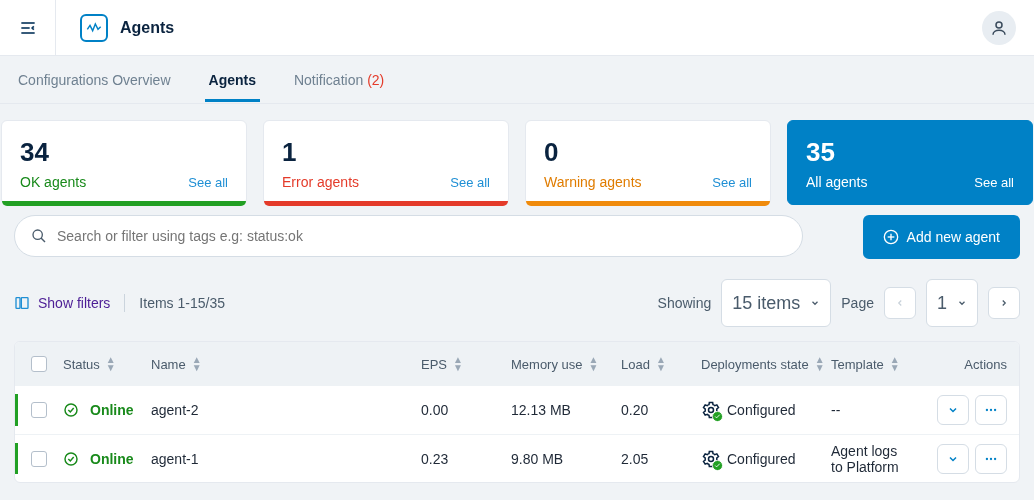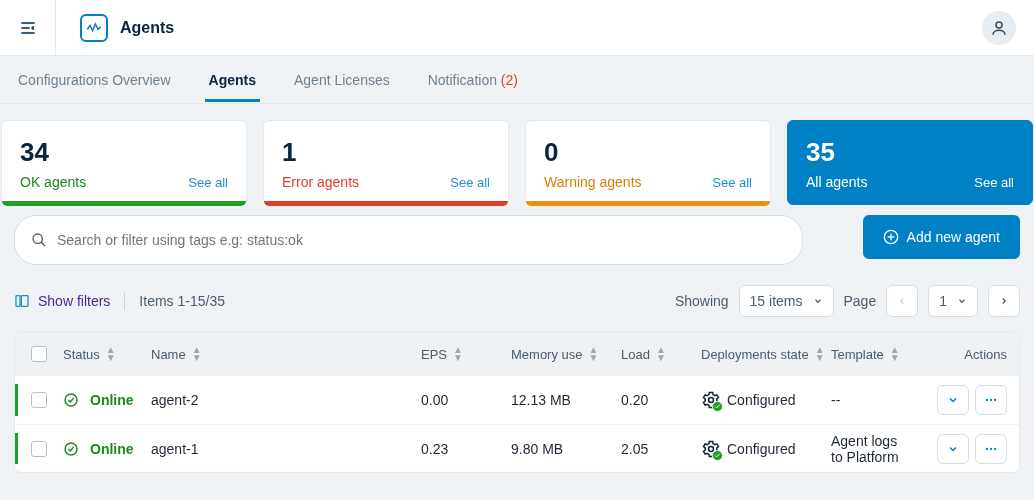--- a/index.html
+++ b/index.html
@@ -27,29 +27,29 @@
   .card.err .label { color: #e43b2a; }
   .card.warn .label { color: #e07c00; }
   .card.ok::after, .card.err::after, .card.warn::after { content:""; position:absolute; left:0; right:0; bottom:-2px; height:5px; border-radius: 0 0 6px 6px; }
   .card.ok::after { background:#22a024; }
   .card.err::after { background:#e43b2a; }
   .card.warn::after { background:#f08b0c; }
   .card.all { background:#0081c6; border-color:#0081c6; color:#fff; }
   .card.all .value, .card.all .label, .card.all .seeall { color:#fff; }
 
   .searchrow { display: flex; gap: 16px; padding: 0 14px 20px; }
-  .searchbox { flex: 1; background: #fff; border: 1px solid #d5dde5; border-radius: 22px; height: 50px; display: flex; align-items: center; padding: 0 16px; gap: 10px; }
+  .searchbox { flex: 1; background: #fff; border: 1px solid #d5dde5; border-radius: 22px; height: 42px; display: flex; align-items: center; padding: 0 16px; gap: 10px; }
   .searchbox input { border:none; outline:none; flex:1; font-size: 14px; color:#6f8191; background: transparent; }
   .addbtn { background:#0081c6; color:#fff; border-radius: 6px; height: 44px; padding: 0 20px; display:flex; align-items:center; gap:8px; font-size:14px; font-weight:500; cursor:pointer;margin-left:44px; }
 
   .controls { display:flex; align-items:center; padding: 0 14px 14px; font-size: 14px; color:#4a5b6b; }
   .showfilters { color:#4c1d95; display:flex; align-items:center; gap:8px; cursor:pointer; }
   .ctrlsep { width:1px; height:18px; background:#cbd4dd; margin: 0 14px; }
   .rightctrls { margin-left:auto; display:flex; align-items:center; gap:10px; }
-  .select { background:#fff; border:1px solid #d5dde5; border-radius:6px; height:32px; padding:0 10px; display:flex; align-items:center; gap:10px; cursor:pointer; font-size:14px; }
+  .select { background:#fff; border:1px solid #d5dde5; border-radius:6px; height:48px; padding:0 10px; display:flex; align-items:center; gap:10px; cursor:pointer; font-size:18px; }
   .navsq { width:32px; height:32px; background:#fff; border:1px solid #d5dde5; border-radius:6px; display:flex; align-items:center; justify-content:center; cursor:pointer; color:#4a5b6b; }
   .navsq.disabled { color:#c9d2da; cursor:default; }
 
   .table { margin: 0 14px; background:#fff; border:1px solid #e5e9ef; border-radius:6px; overflow:hidden; }
   .thead { background:#eef2f5; display:flex; align-items:center; height:44px; font-size:13px; color:#4a5b6b; padding-right:12px; }
   .trow { display:flex; align-items:center; height:48px; font-size:14px; position:relative; padding-right:12px; }
   .trow::before { content:""; position:absolute; left:0; top:8px; bottom:8px; width:3px; background:#22a024; }
   .trow + .trow { border-top:1px solid #eef2f5; }
   .cell { display:flex; align-items:center; gap:6px; }
   .c-chk { width:48px; justify-content:center; }
@@ -92,21 +92,20 @@
     <svg width="18" height="18" viewBox="0 0 24 24" fill="none" stroke="currentColor" stroke-width="2">
         <circle cx="12" cy="8" r="4"></circle>
         <path d="M4 21c0-4 4-6 8-6s8 2 8 6"></path>
       </svg>
   </div>
 </div>
 
 <div class="tabs">
   <div class="tab">Configurations Overview</div>
   <div class="tab active">Agents</div>
-  <div class="tab">Agent Licenses</div>
   <div class="tab">
     <span>Notification</span>
     <span class="count">(2)</span>
   </div>
 </div>
 
 <div class="cards">
   <div class="card ok">
     <div class="value">34</div>
     <div class="row">

